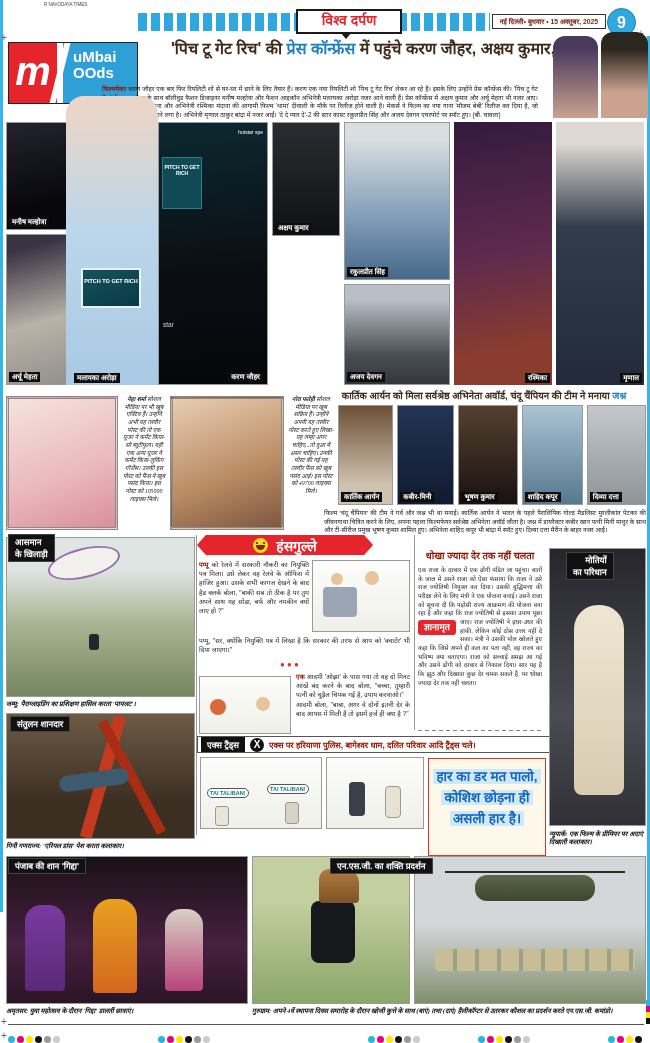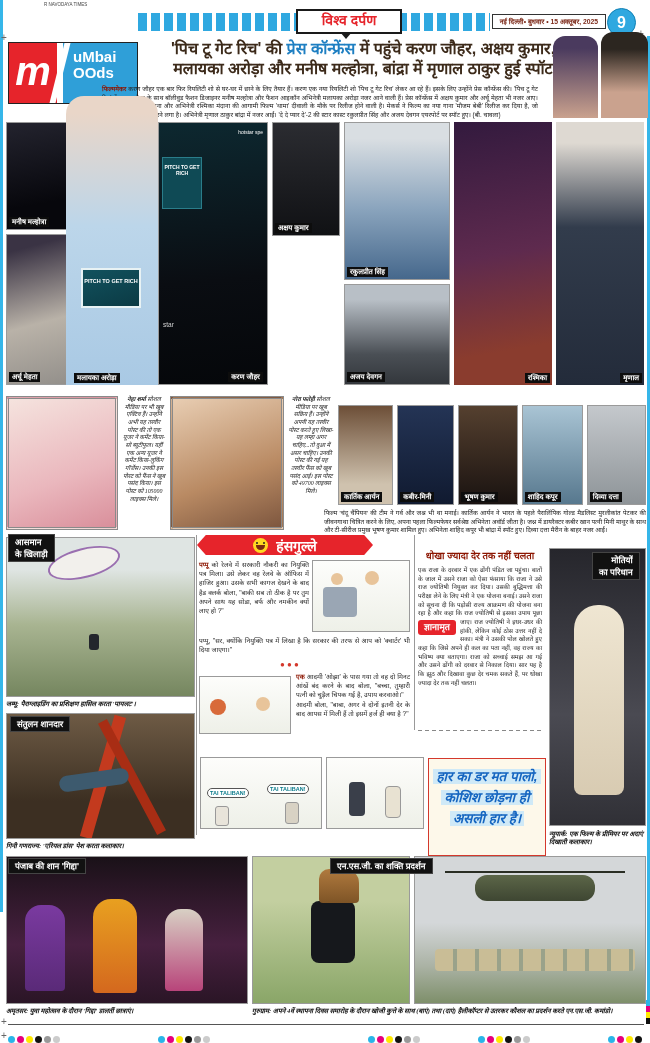--- a/index.html
+++ b/index.html
@@ -68,21 +68,21 @@
   #hans-banner{background:#e6242b;clip-path:polygon(0 50%,5% 0,95% 0,100% 50%,95% 100%,5% 100%);
         color:#fff;font-weight:bold;font-size:14px;display:flex;align-items:center;justify-content:center;gap:8px;}
   .smiley{width:15px;height:15px;border-radius:50%;background:#ffd821;position:relative;flex:0 0 auto;}
   .smiley::before{content:"";position:absolute;left:3px;top:4px;width:2px;height:2px;background:#222;
         border-radius:50%;box-shadow:7px 0 0 #222;}
   .smiley::after{content:"";position:absolute;left:3px;bottom:2.5px;width:9px;height:5px;background:#7a2a10;
         border-radius:0 0 9px 9px;}
   #gyan-chip{background:#e6242b;color:#fff;font-weight:bold;font-size:9px;padding:1px 6px;border-radius:3px;
         float:left;margin:2px 4px 2px 0;}
   #dhokha-hl{font-weight:bold;font-size:9.6px;color:#8c1500;text-align:center;}
-  #quote-box{border:1.6px solid #d4382c;background:#fdf8ea;text-align:center;font-style:italic;}
+  #quote-box{border:1.6px solid #d4382c;background:#fdf8ea;text-align:center;}
   #quote-box span{color:#1565c0;font-weight:bold;font-size:13.5px;line-height:1.55;
         background:#cfe9f7;box-decoration-break:clone;-webkit-box-decoration-break:clone;padding:0 3px;}
   #xtr-label{background:#111;color:#fff;font-weight:bold;font-size:8.5px;padding:2px 6px;}
   .xcircle{width:14px;height:14px;border-radius:50%;background:#111;color:#fff;font-weight:bold;
         font-size:10px;line-height:14px;text-align:center;}
   #xtr-text{color:#8c1500;font-weight:bold;font-size:8.2px;}
   .bubble{position:absolute;background:#fff;border:1px solid #555;border-radius:6px;
         font-size:5.5px;font-weight:bold;color:#0a7a8a;padding:1px 2px;line-height:1.1;text-align:center;}
   .vr{position:absolute;width:1px;background:#999;}
   .hr{position:absolute;height:1px;background:#999;}
@@ -113,21 +113,20 @@
     <div id="mm-red" style="width:48px;">m</div>
     <div style="width:6px;background:#fff;transform:skewX(-14deg);"></div>
     <div id="mm-blue" style="flex:1;">
       <div>uMbai</div>
       <div>OOds</div>
     </div>
   </div>
 
   <div class="abs headline" style="left:166px;top:39px;width:394px;font-size:16px;line-height:1.25;">
     <span>'पिच टू गेट रिच' की </span><span class="hl-blue">प्रेस कॉन्फ्रेंस</span><span> में पहुंचे करण जौहर, अक्षय कुमार,</span>
-    <div>मलायका अरोड़ा और मनीष मल्होत्रा, बांद्रा में मृणाल ठाकुर हुई स्पॉट</div>
   </div>
 
   <div class="photo cut g-face1" style="left:553px;top:36px;width:45px;height:82px;border-radius:12px 12px 0 0;"></div>
   <div class="photo cut g-face2" style="left:601px;top:32px;width:47px;height:86px;border-radius:12px 12px 0 0;"></div>
 
   <div class="abs body-sm" style="left:102px;top:85px;width:436px;">
     <span class="lead">फिल्ममेकर</span><span> करण जौहर एक बार फिर रियलिटी शो से घर-घर में छाने के लिए तैयार हैं। करण एक नया रियलिटी शो 'पिच टू गेट रिच' लेकर आ रहे हैं। इसके लिए उन्होंने प्रेस कॉन्फ्रेंस की। 'पिच टू गेट रिच' में करण जौहर के साथ बॉलीवुड फैशन डिजाइनर मनीष मल्होत्रा और फैशन आइकॉन अभिनेत्री मलायका अरोड़ा नजर आने वाली हैं। प्रेस कॉन्फ्रेंस में अक्षय कुमार और अर्चू मेहता भी नजर आए। अभिनेता आयुष्मान खुराना और अभिनेत्री रश्मिका मंदाना की आगामी फिल्म 'थामा' दीवाली के मौके पर रिलीज होने वाली है। मेकर्स ने फिल्म का नया गाना 'मौजम बेबी' रिलीज कर दिया है, जो सोशल मीडिया पर ट्रेंड करने लगा है। अभिनेत्री मृणाल ठाकुर बांद्रा में नजर आईं। 'दे दे प्यार दे'-2 की स्टार कास्ट रकुलप्रीत सिंह और अजय देवगन एयरपोर्ट पर स्पॉट हुए। (बी. चावला)</span>
   </div>
 
   <div class="abs" style="left:6px;top:122px;width:638px;height:263px;">
@@ -172,20 +171,23 @@
     </div>
   </div>
   <div class="abs" style="left:170px;top:394px;width:166px;height:141px;">
     <div class="photo frame g-nora" style="left:0;top:2px;width:114px;height:134px;"></div>
     <div class="abs sidecol" style="left:118px;top:2px;width:46px;">
       <b>नोरा फतेही</b>
       <span>सोशल मीडिया पर खूब सक्रिय हैं। उन्होंने अपनी यह तस्वीर पोस्ट करते हुए लिखा- यह लम्हा अगर चाहिए...तो दुआ में असर चाहिए। उनकी पोस्ट की गई यह तस्वीर फैंस को खूब पसंद आई। इस पोस्ट को 49700 लाइक्स मिले।</span>
     </div>
   </div>
 
+  <div class="abs headline" style="left:322px;top:389px;width:324px;font-size:9.6px;">
+    <span>कार्तिक आर्यन को मिला सर्वश्रेष्ठ अभिनेता अवॉर्ड, चंदू चैंपियन की टीम ने मनाया </span><span class="hl-blue">जश्न</span>
+  </div>
   <div class="abs" style="left:338px;top:405px;width:308px;height:100px;display:flex;gap:4px;">
     <div class="photo g-kartik" style="position:relative;width:56px;height:100px;">
       <span class="chip">कार्तिक आर्यन</span>
       </div>
     <div class="photo g-kabir" style="position:relative;width:58px;height:100px;">
       <span class="chip">कबीर-मिनी</span>
       </div>
     <div class="photo g-bhushan" style="position:relative;width:60px;height:100px;">
       <span class="chip">भूषण कुमार</span>
       </div>
@@ -232,20 +234,25 @@
   <div class="abs" style="left:280px;top:660px;color:#d4382c;font-size:8px;">● ● ●</div>
   <div class="photo g-cart" style="left:199px;top:676px;width:92px;height:58px;">
     <span class="ovl" style="left:10px;top:22px;width:16px;height:16px;background:#d86a3a;border-radius:50%;"></span>
     <span class="ovl" style="left:56px;top:20px;width:14px;height:14px;background:#e8c49a;border-radius:50%;"></span>
   </div>
   <div class="abs jk" style="left:296px;top:672px;width:114px;">
     <span class="lead">एक</span><span> आदमी 'ओझा' के पास गया तो वह दो मिनट आंखें बंद करने के बाद बोला, "बच्चा, तुम्हारी पत्नी को चुड़ैल चिपक गई है, उपाय करवाओ।"</span>
     <div>आदमी बोला, "बाबा, अगर वे दोनों इतनी देर के बाद आपस में मिली हैं तो इसमें हर्ज ही क्या है ?"</div>
   </div>
 
+  <div class="abs" style="left:197px;top:736px;width:356px;height:17px;border:1px solid #555;display:flex;align-items:center;gap:5px;padding:0 3px;box-sizing:border-box;background:#fff;">
+    <span id="xtr-label">एक्स ट्रैंड्स</span>
+    <span class="xcircle">X</span>
+    <span id="xtr-text">एक्स पर हरियाणा पुलिस, बागेश्वर धाम, दलित परिवार आदि ट्रैंड्स चले।</span>
+  </div>
 
   <div class="photo g-cart" style="left:200px;top:757px;width:122px;height:72px;">
     <span class="bubble" style="left:6px;top:30px;">TAI TALIBAN!</span>
     <span class="bubble" style="left:66px;top:26px;">TAI TALIBAN!</span>
     <span class="ovl" style="left:14px;top:48px;width:12px;height:18px;background:#e8e4da;border:1px solid #999;border-radius:3px;"></span>
     <span class="ovl" style="left:84px;top:44px;width:12px;height:20px;background:#d8d2c4;border:1px solid #999;border-radius:3px;"></span>
   </div>
   <div class="photo g-cart" style="left:326px;top:757px;width:98px;height:72px;">
     <span class="ovl" style="left:22px;top:24px;width:16px;height:34px;background:#3a3f4a;border-radius:4px;"></span>
     <span class="ovl" style="left:58px;top:28px;width:14px;height:30px;background:#e8e2d2;border:1px solid #999;border-radius:4px;"></span>
@@ -261,21 +268,21 @@
   </div>
   <div class="hr" style="left:418px;top:730px;width:124px;background:repeating-linear-gradient(90deg,#888 0 4px,#fff 4px 7px);"></div>
 
   <div class="abs" id="quote-box" style="left:428px;top:758px;width:118px;height:98px;padding:8px 4px;box-sizing:border-box;">
     <span>हार का डर मत पालो, कोशिश छोड़ना ही असली हार है।</span>
   </div>
 
   <div class="photo g-pearl" style="left:549px;top:548px;width:97px;height:278px;">
     <span class="ovl" style="left:24px;top:56px;width:50px;height:190px;background:linear-gradient(180deg,#efe6d2,#d8cbb2);border-radius:24px 24px 8px 8px;"></span>
   </div>
-  <div class="seclbl" style="left:592px;top:552px;text-align:right;">
+  <div class="seclbl" style="left:566px;top:552px;text-align:right;">
     <div>मोतियों</div>
     <div>का परिधान</div>
   </div>
   <div class="abs cap" style="left:549px;top:830px;width:97px;">न्यूयार्क: एक फिल्म के प्रीमियर पर अदाएं दिखाती कलाकार।</div>
 
   <div class="photo g-gidda" style="left:6px;top:856px;width:242px;height:148px;">
     <span class="ovl" style="left:18px;top:48px;width:40px;height:86px;background:linear-gradient(180deg,#7a3aa0,#5a2a78);border-radius:16px 16px 4px 4px;"></span>
     <span class="ovl" style="left:86px;top:42px;width:44px;height:94px;background:linear-gradient(180deg,#e8a020,#d4681e);border-radius:18px 18px 4px 4px;"></span>
     <span class="ovl" style="left:158px;top:52px;width:38px;height:82px;background:linear-gradient(180deg,#d8d0c4,#b8447a);border-radius:16px 16px 4px 4px;"></span>
   </div>

